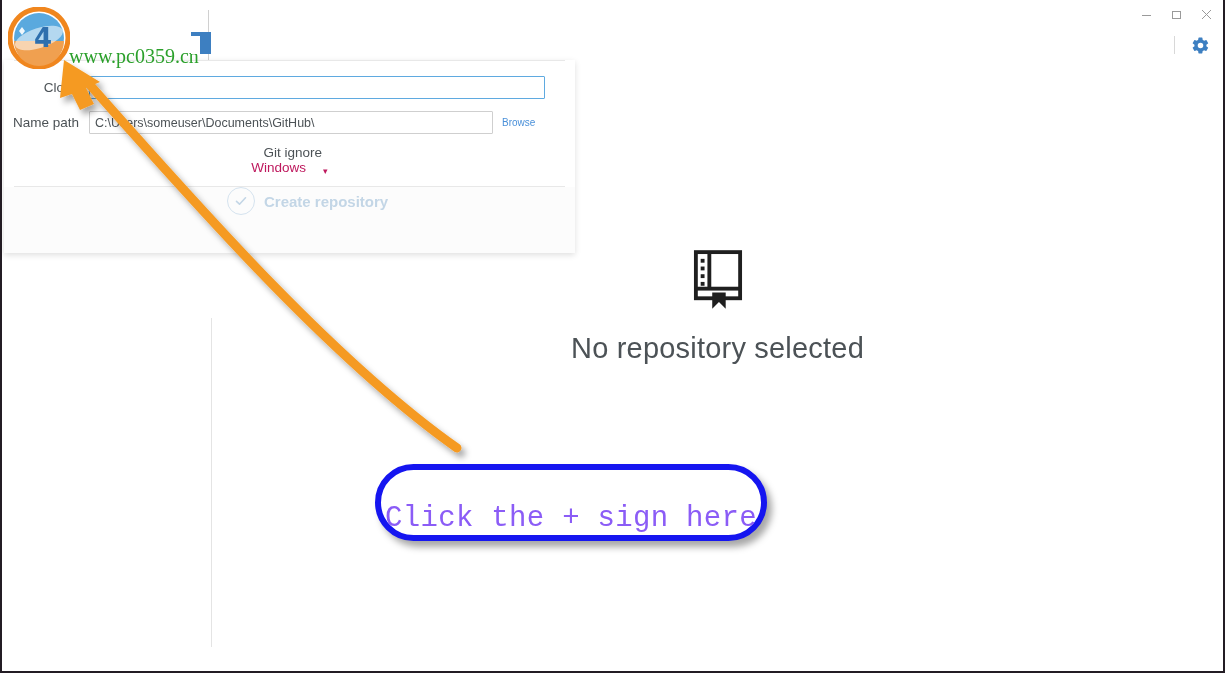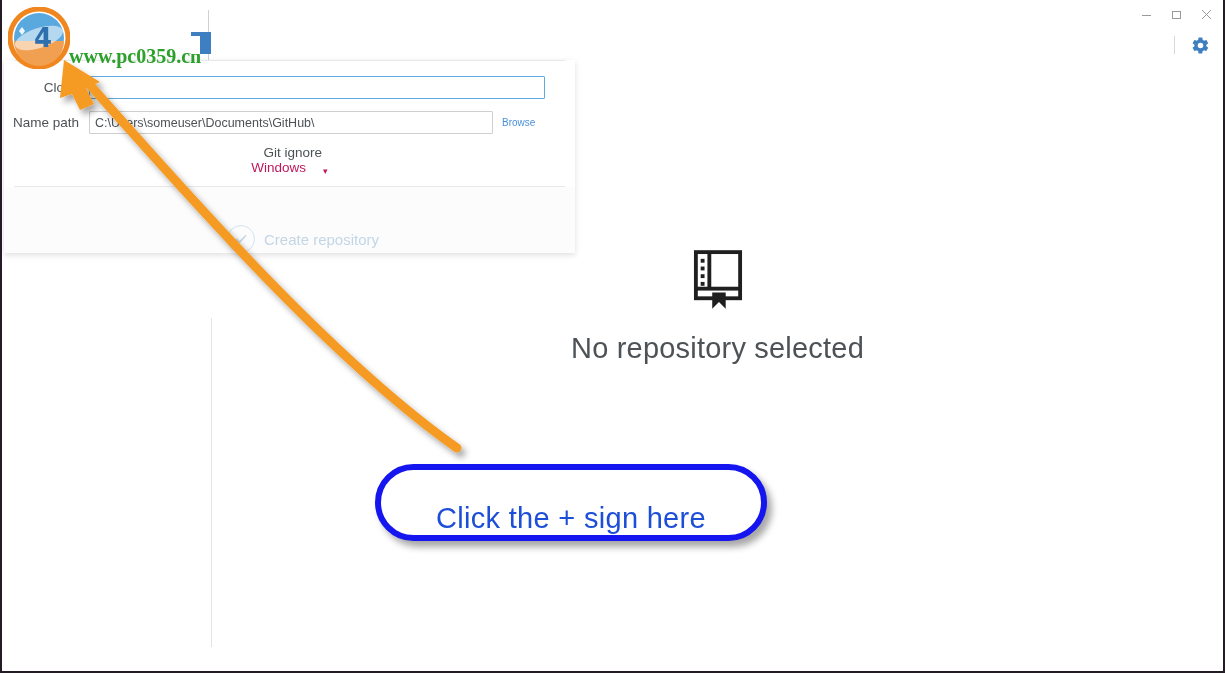--- a/index.html
+++ b/index.html
@@ -228,23 +228,24 @@
   #panel-divider-bottom {
     height: 1px;
     background: #e8e8e8;
     margin: 0 10px;
   }
 
   #panel-footer {
     height: 66px;
     background: #fcfcfc;
     display: flex;
-    align-items: flex-end;
+    align-items: flex-start;
     padding-left: 223px;
     box-sizing: border-box;
+    font-weight: bold;
   }
   #create-repo-action {
     display: flex;
     align-items: center;
     gap: 9px;
     color: #c3d6e6;
     font-size: 15px;
     cursor: default;
   }
   #create-repo-check {
@@ -282,21 +283,21 @@
     color: #2e8fd4;
     letter-spacing: 1px;
     white-space: nowrap;
   }
   #wm-url {
     position: absolute;
     left: 61px;
     top: 41px;
     font-family: "Liberation Serif", serif;
     font-size: 20px;
-    font-weight: bold;
+    font-weight: normal;
     color: #2ba02b;
     white-space: nowrap;
   }
   #wm-badge {
     position: absolute;
     left: 183px;
     top: 28px;
     width: 20px;
     height: 22px;
     background: #3d7fc1;
@@ -337,22 +338,22 @@
     border: 6px solid #1515f0;
     border-radius: 40px;
     background: #ffffff;
     display: flex;
     align-items: center;
     justify-content: center;
     box-shadow: 5px 6px 7px rgba(0,0,0,0.35);
   }
   #callout-text {
     font-size: 29px;
-    color: #1d4ed8;
-    font-family: Liberation Sans, sans-serif;
+    color: #8b5cf6;
+    font-family: Liberation Mono, monospace;
     letter-spacing: 0.3px;
     margin-top: 32px;
   }
 </style>
 </head>
 <body>
 
 <div id="app-window">
 
   <div id="titlebar">

